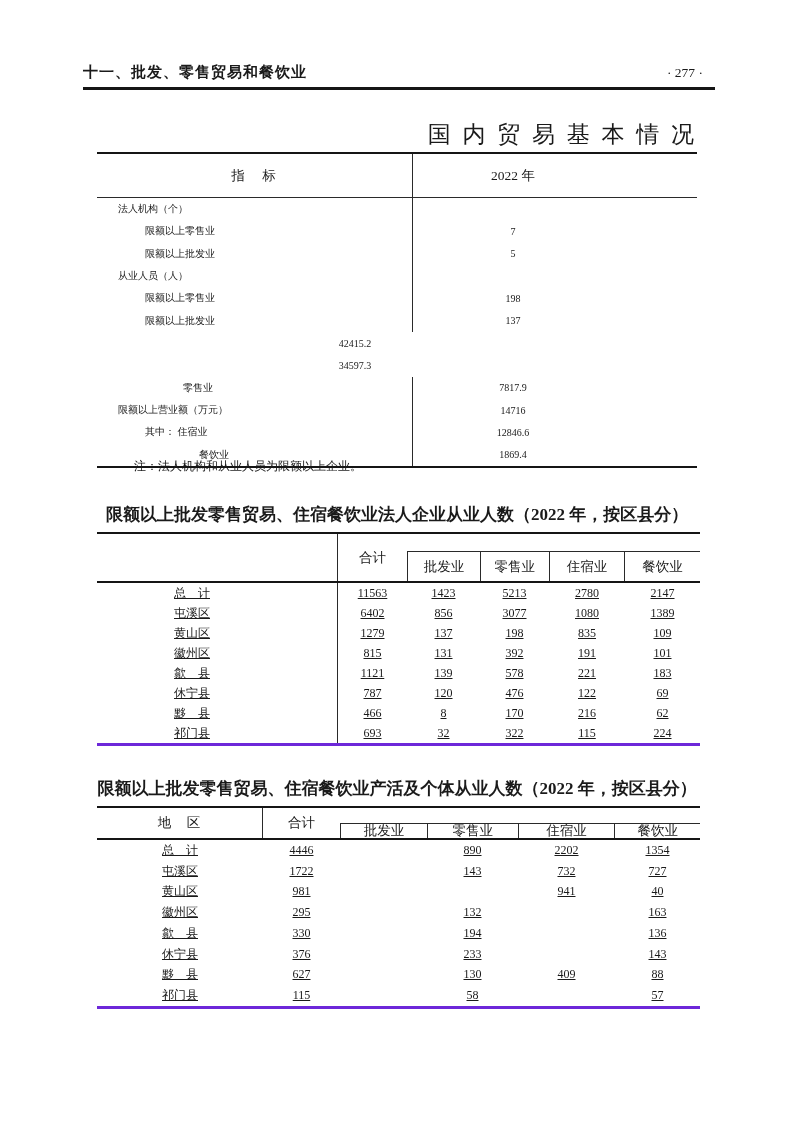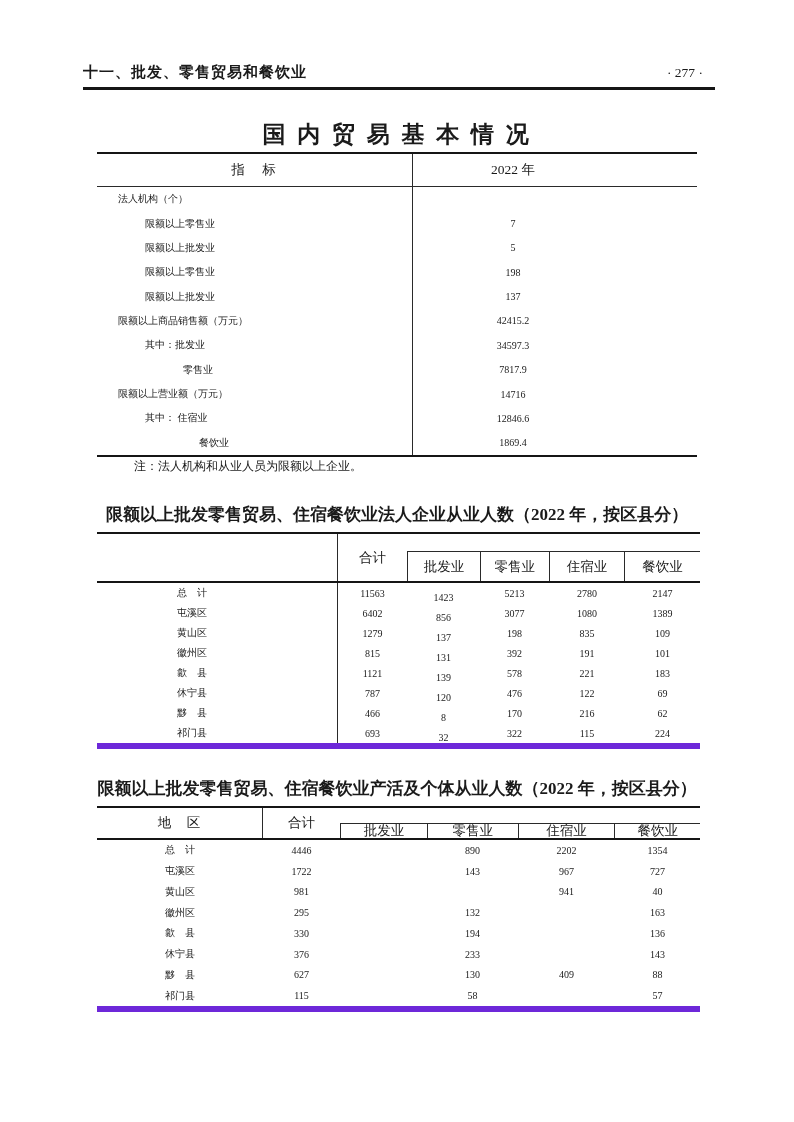--- a/index.html
+++ b/index.html
@@ -6,63 +6,63 @@
   *{box-sizing:border-box;}
   .page{
     position:relative;width:794px;height:1122px;margin:0 auto;background:#ffffff;
     font-family:"Liberation Serif","DejaVu Serif",serif;color:#1a1a1a;overflow:hidden;
   }
   
   .pg-header{position:absolute;left:83px;top:58px;width:632px;height:32px;border-bottom:3px solid #151515;}
   .pg-header-title{position:absolute;left:0;right:0;top:5px;text-align:left;font-weight:bold;font-size:15px;letter-spacing:1px;}
   .pg-header-num{position:absolute;right:12px;top:7px;font-size:13.5px;}
   
-  .t1-title{position:absolute;left:97px;top:119px;width:600px;text-align:center;font-size:23px;letter-spacing:3px;font-weight:700;}
+  .t1-title{position:absolute;left:97px;top:119px;width:600px;text-align:right;font-size:23px;letter-spacing:3px;font-weight:400;}
   .t1{position:absolute;left:97px;top:152px;width:600px;border-top:2.5px solid #151515;border-bottom:2px solid #151515;}
-  .t1-head{height:33px;border-bottom:1px solid #2a2a2a;display:flex;font-size:13.5px;}
+  .t1-head{height:44px;border-bottom:1px solid #2a2a2a;display:flex;font-size:13.5px;}
   .t1-head-left{width:316px;border-right:1px solid #2a2a2a;display:flex;align-items:center;justify-content:center;letter-spacing:2px;}
   .t1-head-right{flex:1;display:flex;align-items:center;justify-content:center;padding-right:84px;}
   .t1-body{height:268px;display:flex;flex-direction:column;}
   .t1-row{flex:1;display:flex;font-size:10px;}
   .t1-label{width:316px;border-right:1px solid #2a2a2a;display:flex;align-items:center;}
   .t1-label[data-indent="0"]{padding-left:21px;}
   .t1-label[data-indent="1"]{padding-left:48px;}
   .t1-label[data-indent="2"]{padding-left:86px;}
   .t1-label[data-indent="3"]{padding-left:102px;}
   .t1-value{flex:1;display:flex;align-items:center;justify-content:center;padding-right:84px;}
   .note{position:absolute;left:134px;top:458px;font-size:12px;}
   
   .sec-title{position:absolute;left:85px;width:624px;text-align:center;font-size:17px;font-weight:700;}
   .t2-title{top:503px;}
   .t3-title{top:777px;}
-  .gtable{position:absolute;left:97px;width:603px;border-top:2px solid #151515;border-bottom:6px solid #6d28d9;}
+  .gtable{position:absolute;left:97px;width:603px;border-top:2px solid #151515;border-bottom:3px solid #6d28d9;}
   .t2{top:532px;}
   .t3{top:806px;}
   .ghead{position:relative;border-bottom:2px solid #151515;font-size:13.5px;}
   .t2 .ghead{height:49px;}
   .t3 .ghead{height:32px;}
   .gh-cell{position:absolute;top:0;bottom:0;display:flex;align-items:center;justify-content:center;}
   .t2 .gh-region{left:0;width:241px;border-right:1px solid #2a2a2a;}
   .t2 .gh-total{left:241px;width:69px;}
   .t2 .gh-box{position:absolute;left:310px;top:17px;bottom:0;width:293px;border-top:1px solid #2a2a2a;border-left:1px solid #2a2a2a;display:flex;}
   .t3 .gh-region{left:0;width:166px;border-right:1px solid #2a2a2a;letter-spacing:1px;}
   .t3 .gh-total{left:166px;width:77px;}
   .t3 .gh-box{position:absolute;left:243px;top:15px;bottom:0;width:360px;border-top:1px solid #2a2a2a;border-left:1px solid #2a2a2a;display:flex;}
   .gh-box div{display:flex;align-items:center;justify-content:center;border-right:1px solid #2a2a2a;}
   .gh-box div:last-child{border-right:none;}
   .t2 .gh-c1{width:73px;}.t2 .gh-c2{width:69px;}.t2 .gh-c3{width:76px;}.t2 .gh-c4{width:75px;border-right:none;}
   .t3 .gh-c1{width:87px;}.t3 .gh-c2{width:91px;}.t3 .gh-c3{width:97px;}.t3 .gh-c4{width:85px;border-right:none;}
   .gbody{display:flex;flex-direction:column;}
   .t2 .gbody{height:160px;}
   .t3 .gbody{height:166px;}
-  .grow{flex:1;display:flex;font-size:10px;}
+  .grow{flex:1;display:flex;font-size:12px;text-decoration:underline;}
   .grow div{display:flex;align-items:center;justify-content:center;}
   .t2 .g-region{width:241px;border-right:1px solid #2a2a2a;padding-right:50px;}
   .t2 .g-total{width:69px;}
-  .t2 .g-v1{width:73px;margin-top:8px;}.t2 .g-v2{width:69px;}.t2 .g-v3{width:76px;}.t2 .g-v4{width:75px;}
+  .t2 .g-v1{width:73px;}.t2 .g-v2{width:69px;}.t2 .g-v3{width:76px;}.t2 .g-v4{width:75px;}
   .t3 .g-region{width:166px;}
   .t3 .g-total{width:77px;}
   .t3 .g-v1{width:87px;}.t3 .g-v2{width:91px;}.t3 .g-v3{width:97px;}.t3 .g-v4{width:85px;text-align:center;}
 </style>
 </head>
 <body>
 
 <div class="page">
 
   <div class="pg-header">
@@ -83,33 +83,35 @@
         </div>
       <div class="t1-row">
           <div class="t1-label" data-indent="1">限额以上零售业</div>
           <div class="t1-value">7</div>
         </div>
       <div class="t1-row">
           <div class="t1-label" data-indent="1">限额以上批发业</div>
           <div class="t1-value">5</div>
         </div>
       <div class="t1-row">
+          <div class="t1-label" data-indent="0">从业人员（人）</div>
+          <div class="t1-value"></div>
+        </div>
+      <div class="t1-row">
           <div class="t1-label" data-indent="1">限额以上零售业</div>
           <div class="t1-value">198</div>
         </div>
       <div class="t1-row">
           <div class="t1-label" data-indent="1">限额以上批发业</div>
           <div class="t1-value">137</div>
         </div>
       <div class="t1-row">
-          <div class="t1-label" data-indent="0">限额以上商品销售额（万元）</div>
           <div class="t1-value">42415.2</div>
         </div>
       <div class="t1-row">
-          <div class="t1-label" data-indent="1">其中：批发业</div>
           <div class="t1-value">34597.3</div>
         </div>
       <div class="t1-row">
           <div class="t1-label" data-indent="2">零售业</div>
           <div class="t1-value">7817.9</div>
         </div>
       <div class="t1-row">
           <div class="t1-label" data-indent="0">限额以上营业额（万元）</div>
           <div class="t1-value">14716</div>
         </div>
@@ -227,21 +229,21 @@
           <div class="g-v1"></div>
           <div class="g-v2">890</div>
           <div class="g-v3">2202</div>
           <div class="g-v4">1354</div>
         </div>
       <div class="grow">
           <div class="g-region">屯溪区</div>
           <div class="g-total">1722</div>
           <div class="g-v1"></div>
           <div class="g-v2">143</div>
-          <div class="g-v3">967</div>
+          <div class="g-v3">732</div>
           <div class="g-v4">727</div>
         </div>
       <div class="grow">
           <div class="g-region">黄山区</div>
           <div class="g-total">981</div>
           <div class="g-v1"></div>
           <div class="g-v2"></div>
           <div class="g-v3">941</div>
           <div class="g-v4">40</div>
         </div>

